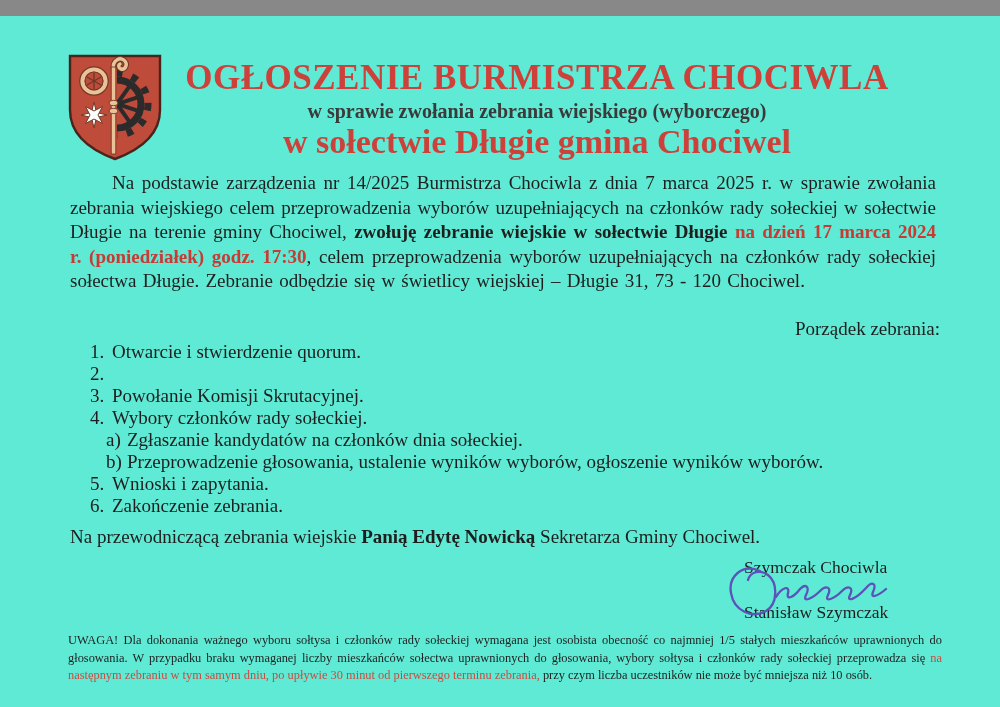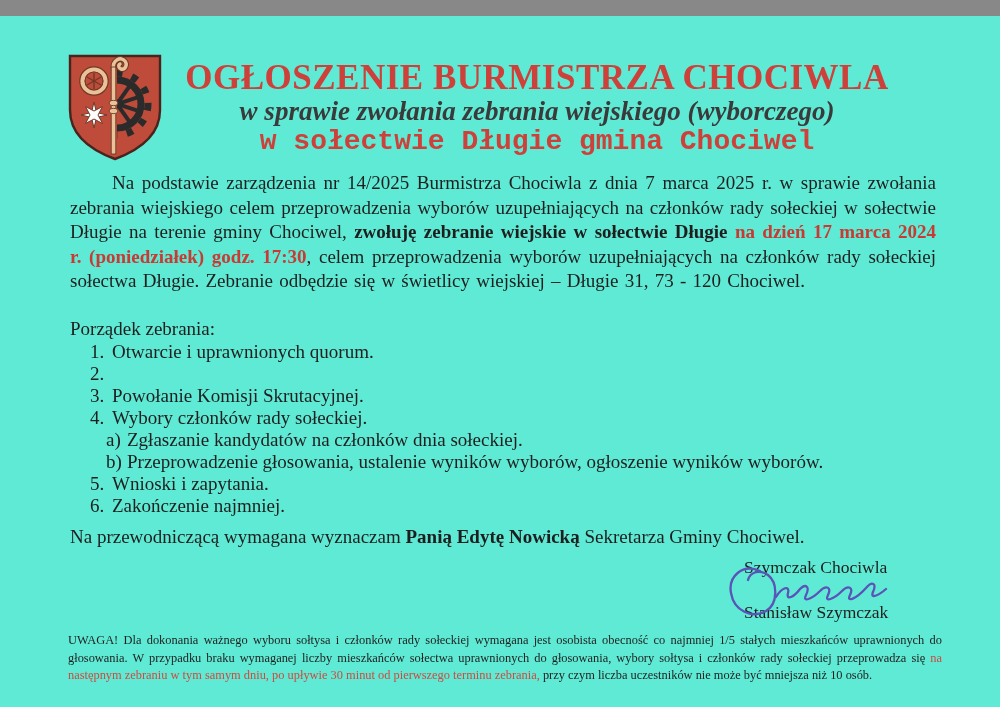--- a/index.html
+++ b/index.html
@@ -11,32 +11,32 @@
   html,body{background:#888;}
   .page{
     position:relative; width:1000px; height:707px; background:#5eead4;
     font-family:"Liberation Serif","DejaVu Serif",serif; color:var(--body_text);
     overflow:hidden; margin:16px auto;
   }
   
   .crest{position:absolute; left:62px; top:36px; width:106px; height:112px;}
   .titles{position:absolute; left:172px; top:44px; width:730px; text-align:center;}
   .title-1{font-size:35px; font-weight:bold; color:var(--title_red); letter-spacing:.5px; line-height:36px; white-space:nowrap;}
-  .title-2{font-size:27px; font-weight:bold; color:var(--subtitle_gray); line-height:31px; white-space:nowrap;font-style:italic;}
-  .title-3{font-size:28px; font-weight:bold; color:var(--title_red); line-height:29px; white-space:nowrap;font-family:Liberation Mono, monospace;}
+  .title-2{font-size:20px; font-weight:bold; color:var(--subtitle_gray); line-height:31px; white-space:nowrap;}
+  .title-3{font-size:34px; font-weight:bold; color:var(--title_red); line-height:29px; white-space:nowrap;}
   
   .paragraph{
     position:absolute; left:70px; top:155px; width:866px;
     font-size:19px; line-height:24.6px; text-align:justify; text-indent:42px;
     word-spacing:1.5px;
   }
   .bold{font-weight:bold;}
   .red-bold{font-weight:bold; color:var(--accent_red);}
   .agenda{position:absolute; left:70px; top:301px; width:870px; font-size:19px;}
-  .agenda-heading{line-height:24px;}
+  .agenda-heading{line-height:24px;text-align:right;}
   .agenda-row{display:flex; line-height:22px; margin-left:20px;}
   .agenda-row .marker{width:22px; flex:none;}
   .agenda-row.sub{margin-left:36px;}
   .agenda-row.sub .marker{width:21px;}
   .appointment{position:absolute; left:70px; top:509px; width:866px; font-size:19px; line-height:24px;}
   
   .sig{position:absolute; left:744px; top:541px; width:210px; font-size:17.5px; line-height:21px;}
   .sig-name{margin-top:24px;}
   .scribble{position:absolute; left:-24px; top:4px; pointer-events:none;}
   
@@ -100,21 +100,21 @@
     <div class="title-2">w sprawie zwołania zebrania wiejskiego (wyborczego)</div>
     <div class="title-3">w sołectwie Długie gmina Chociwel</div>
   </div>
 
   <p class="paragraph"><span>Na podstawie zarządzenia nr 14/2025 Burmistrza Chociwla z dnia 7 marca 2025 r. w sprawie zwołania zebrania wiejskiego celem przeprowadzenia wyborów uzupełniających na członków rady sołeckiej w sołectwie Długie na terenie gminy Chociwel, </span><span class="bold">zwołuję zebranie wiejskie w sołectwie Długie </span><span class="red-bold">na dzień 17 marca 2024 r. (poniedziałek) godz. 17:30</span><span>, celem przeprowadzenia wyborów uzupełniających na członków rady sołeckiej sołectwa Długie. Zebranie odbędzie się w świetlicy wiejskiej – Długie 31, 73 - 120 Chociwel.</span></p>
 
   <div class="agenda">
     <div class="agenda-heading">Porządek zebrania:</div>
     <div class="agenda-row">
       <span class="marker">1.</span>
-      <span>Otwarcie i uprawnionych quorum.</span>
+      <span>Otwarcie i stwierdzenie quorum.</span>
     </div>
     <div class="agenda-row">
       <span class="marker">2.</span>
     </div>
     <div class="agenda-row">
       <span class="marker">3.</span>
       <span>Powołanie Komisji Skrutacyjnej.</span>
     </div>
     <div class="agenda-row">
       <span class="marker">4.</span>
@@ -127,25 +127,25 @@
     <div class="agenda-row sub">
       <span class="marker">b)</span>
       <span>Przeprowadzenie głosowania, ustalenie wyników wyborów, ogłoszenie wyników wyborów.</span>
     </div>
     <div class="agenda-row">
       <span class="marker">5.</span>
       <span>Wnioski i zapytania.</span>
     </div>
     <div class="agenda-row">
       <span class="marker">6.</span>
-      <span>Zakończenie najmniej.</span>
+      <span>Zakończenie zebrania.</span>
     </div>
   </div>
 
-  <p class="appointment"><span>Na przewodniczącą wymagana wyznaczam </span><span class="bold">Panią Edytę Nowicką</span><span> Sekretarza Gminy Chociwel.</span></p>
+  <p class="appointment"><span>Na przewodniczącą zebrania wiejskie </span><span class="bold">Panią Edytę Nowicką</span><span> Sekretarza Gminy Chociwel.</span></p>
 
   <div class="sig">
     <div>Szymczak Chociwla</div>
     <svg class="scribble" width="190" height="72" viewBox="0 0 190 72" aria-hidden="true">
       <path d="M40,10 C22,2 8,16 11,32 C14,50 32,58 46,50 C58,43 58,22 48,14 C40,8 30,11 28,19
                M56,36 C62,26 70,24 68,32 C66,40 74,36 80,28 C86,22 90,26 86,34 C82,42 92,38 100,30
                C106,24 112,26 108,34 C104,42 114,38 122,30 C128,24 134,26 130,34 C126,42 136,38 146,27
                C152,20 157,22 153,31 C150,38 158,35 166,28" fill="none" stroke="var(--ink_blue)" stroke-width="2.3" stroke-linecap="round"></path>
     </svg>
     <div class="sig-name">Stanisław Szymczak</div>

